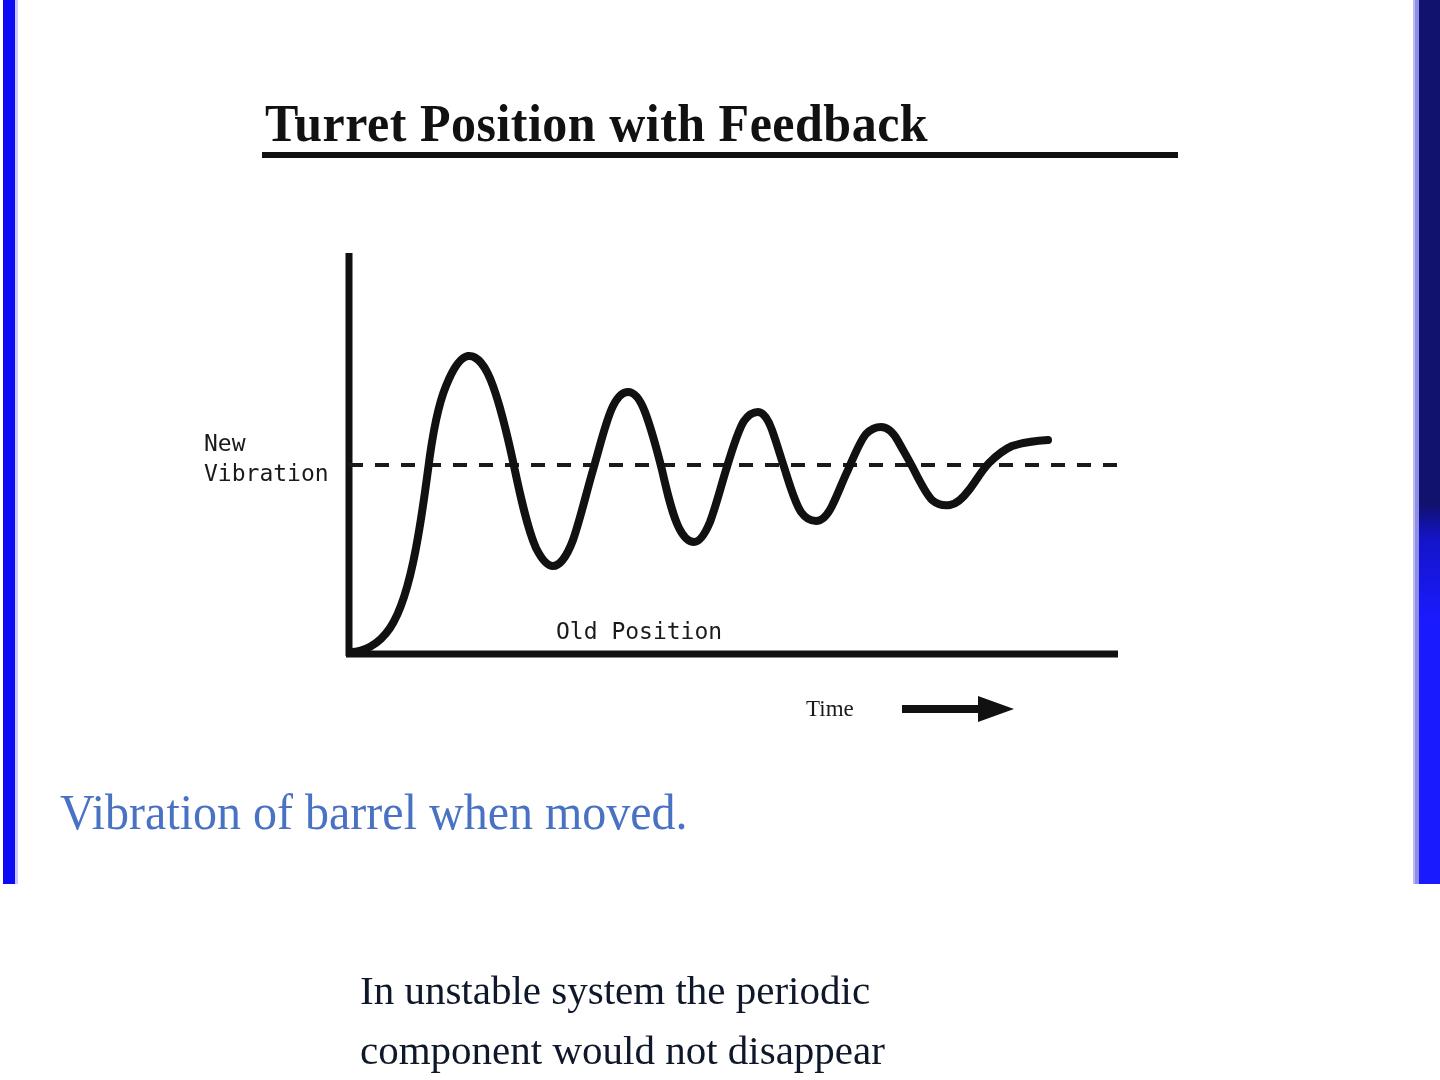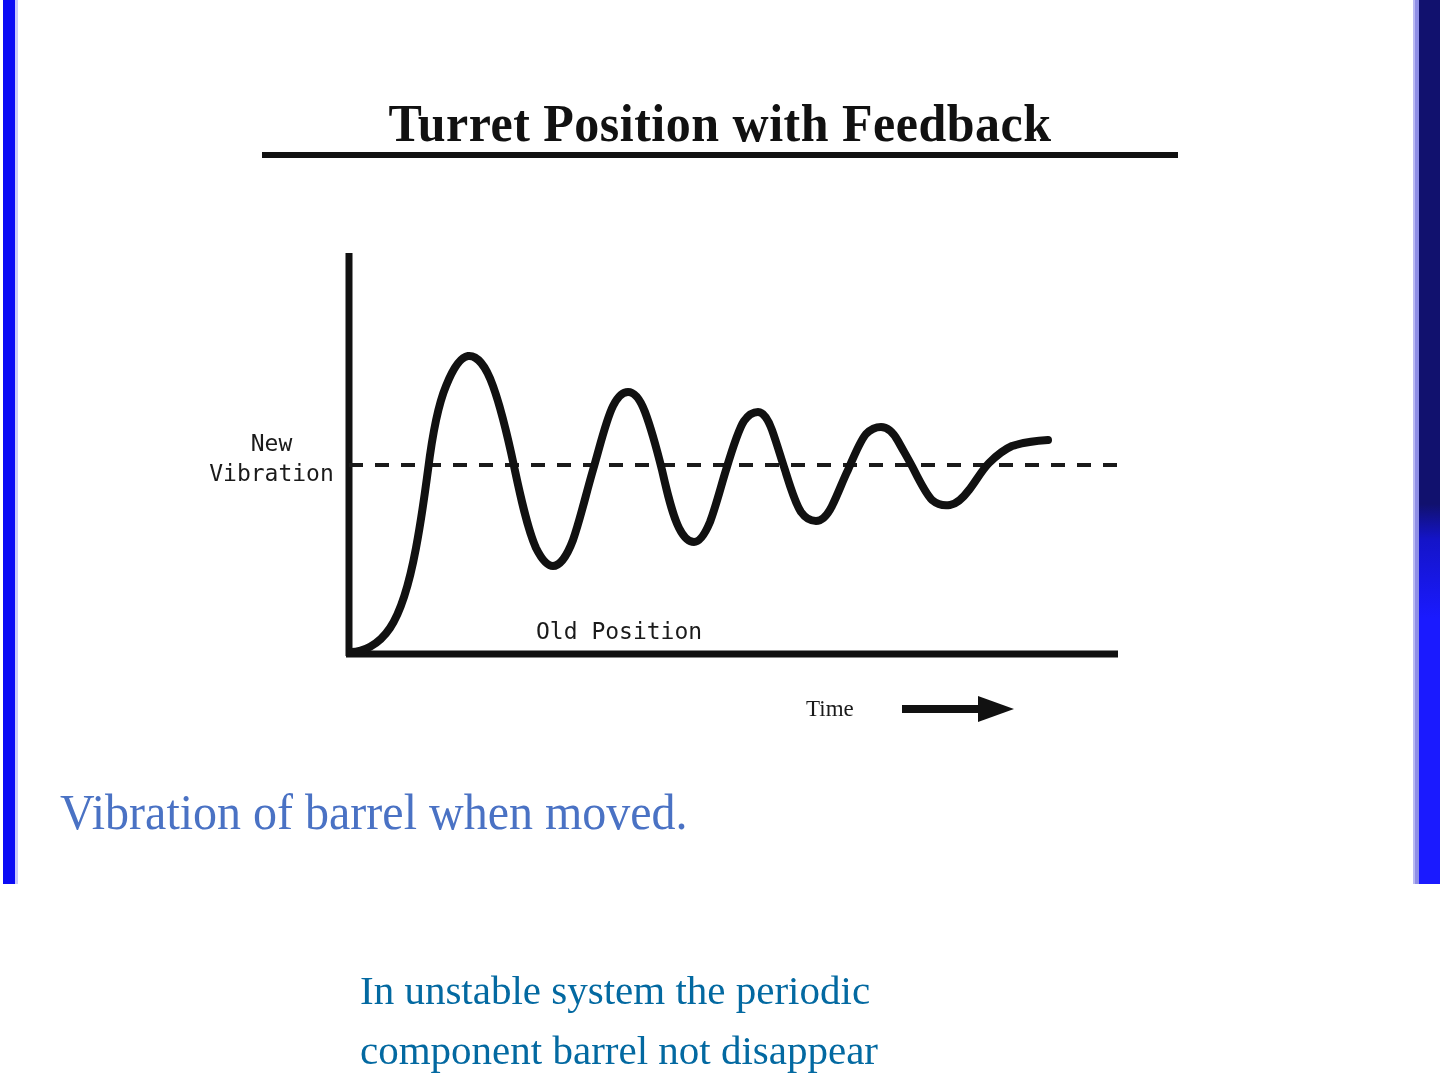--- a/index.html
+++ b/index.html
@@ -64,24 +64,24 @@
     top: 0;
     width: 21px;
     height: 884px;
     background: linear-gradient(to bottom,
                 #11116e 0%, #11116e 57%, #1414c8 61%, #1a1aff 70%, #1a1aff 100%);
   }
 
   
   #title-block {
     position: absolute;
-    left: 255px;
+    left: 265px;
     top: 92px;
     width: 930px;
-    text-align: center;
+    text-align: left;
   }
   #title-text {
     font-family: "Liberation Serif", serif;
     font-weight: bold;
     font-size: 50px;
     line-height: 58px;
     letter-spacing: 0.5px;
     color: #111111;
     white-space: nowrap;
     display: inline-block;
@@ -112,24 +112,23 @@
     font-family: "DejaVu Sans Mono", "Liberation Mono", monospace;
     font-size: 23px;
     line-height: 30px;
     color: #1a1a1a;
     white-space: nowrap;
   }
   #label-new-position {
     left: 204px;
     top: 428px;
     width: 135px;
-    text-align: center;
   }
   #label-old-position {
-    left: 536px;
+    left: 556px;
     top: 616px;
   }
   #label-time {
     left: 806px;
     top: 694px;
     font-family: Liberation Serif, serif;
   }
 
   
   #subtitle {
@@ -147,21 +146,21 @@
 
   
   #caption {
     position: absolute;
     left: 360px;
     top: 960px;
     width: 760px;
     font-family: "Liberation Serif", serif;
     font-size: 41px;
     line-height: 60px;
-    color: #0369a1;
+    color: #0f172a;
   }
   #caption div { white-space: nowrap; }
 </style>
 </head>
 <body>
 
 <div id="slide">
 
   <div class="edge-left"></div>
   <div class="edge-left-hl"></div>
@@ -236,14 +235,14 @@
     <div class="axis-label" id="label-old-position">Old Position</div>
 
     <div class="axis-label" id="label-time">Time</div>
   </div>
 
   <div id="subtitle">Vibration of barrel when moved.</div>
 </div>
 
 <div id="caption">
   <div>In unstable system the periodic</div>
-  <div>component barrel not disappear</div>
+  <div>component would not disappear</div>
 </div>
 
 </body></html>

